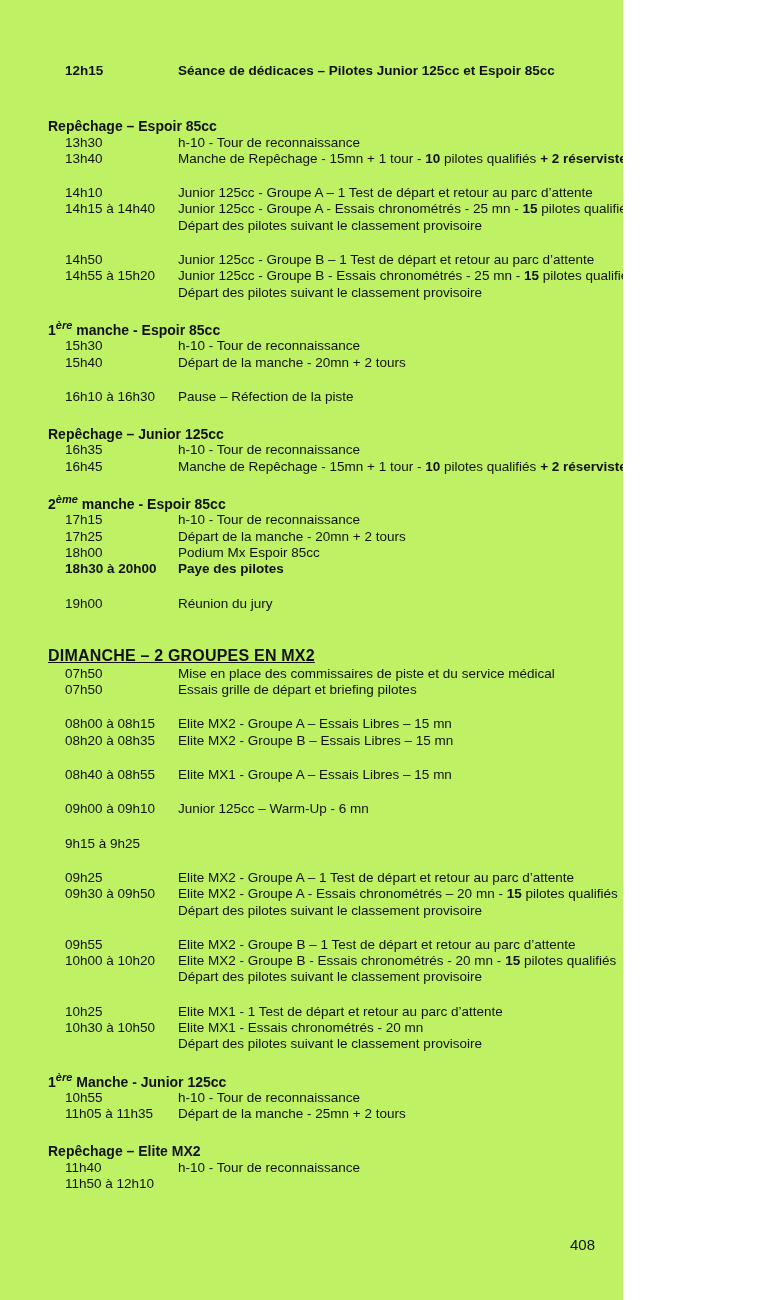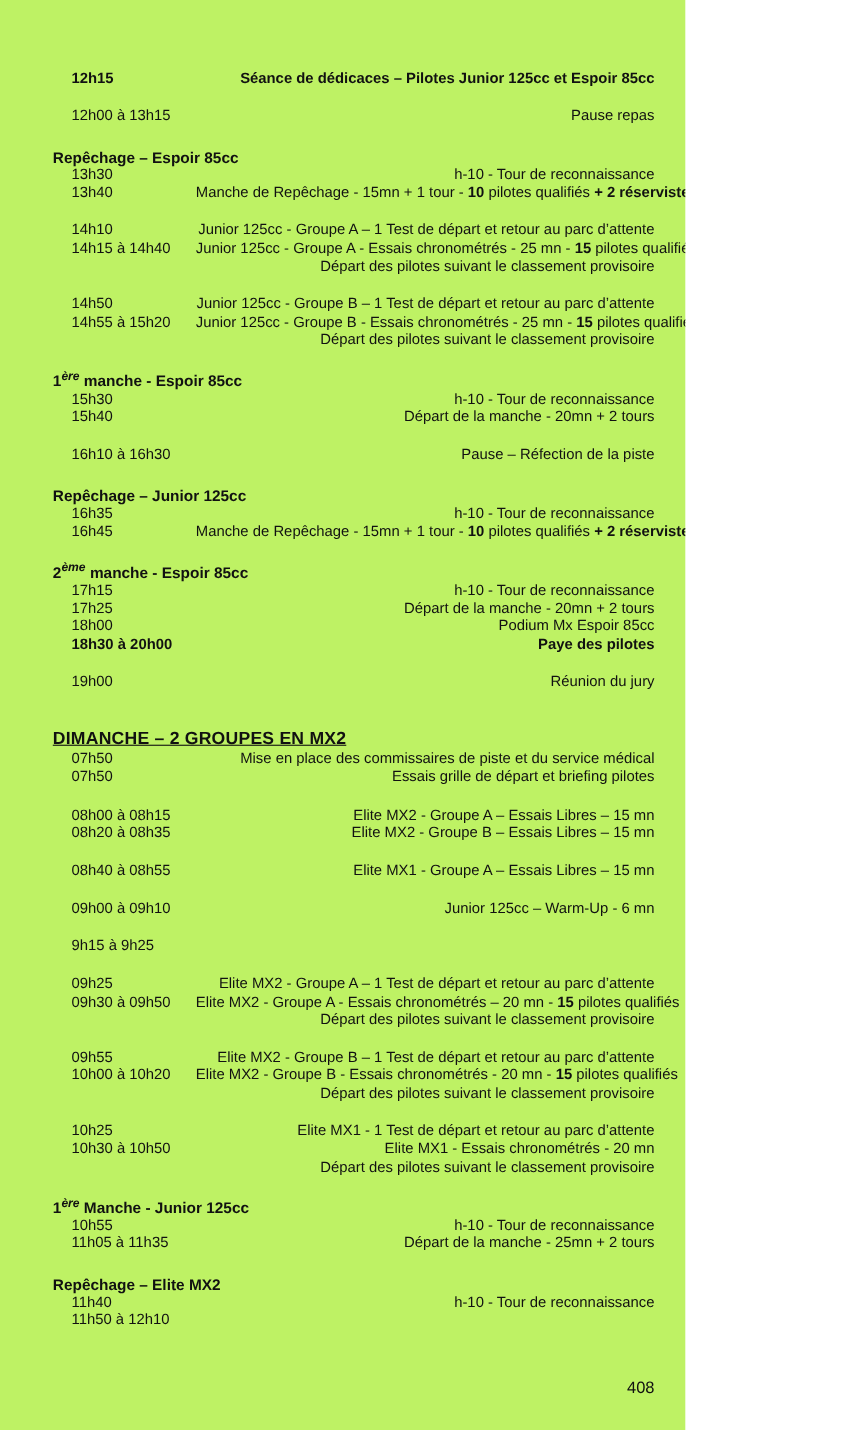--- a/index.html
+++ b/index.html
@@ -24,21 +24,21 @@
     padding-left: 17px;
     font-size: 13.5px;
     line-height: 16.3px;
     white-space: nowrap;
   }
   .time {
     flex: none;
     width: 113px;
   }
   .time.bold { font-weight: bold; }
-  .desc { flex: 1; text-align: right; }
+  .desc { flex: 1; }
   .desc b, .time b { font-weight: bold; }
   .heading {
     font-size: 14px;
     font-weight: bold;
     line-height: 16.3px;
     margin-top: 3px;
     white-space: nowrap;
   }
   .heading sup {
     font-size: 11px;
@@ -65,24 +65,20 @@
 <body>
 
 <div class="page">
   <div class="doc">
     <div id="doc-lines">
         <div class="row">
           <span class="time bold">12h15</span>
           <span class="desc"><b>Séance de dédicaces – Pilotes Junior 125cc et Espoir 85cc</b></span>
         </div>
         <div class="gap"></div>
-        <div class="row">
-          <span class="time">12h00 à 13h15</span>
-          <span class="desc"><span>Pause repas</span></span>
-        </div>
         <div class="gap"></div>
         <div class="heading"><span>Repêchage – Espoir 85cc</span></div>
         <div class="row">
           <span class="time">13h30</span>
           <span class="desc"><span>h-10 - Tour de reconnaissance</span></span>
         </div>
         <div class="row">
           <span class="time">13h40</span>
           <span class="desc"><span>Manche de Repêchage - 15mn + 1 tour - </span><b>10</b><span> pilotes qualifiés </span><b>+ 2 réservistes</b></span>
         </div>

